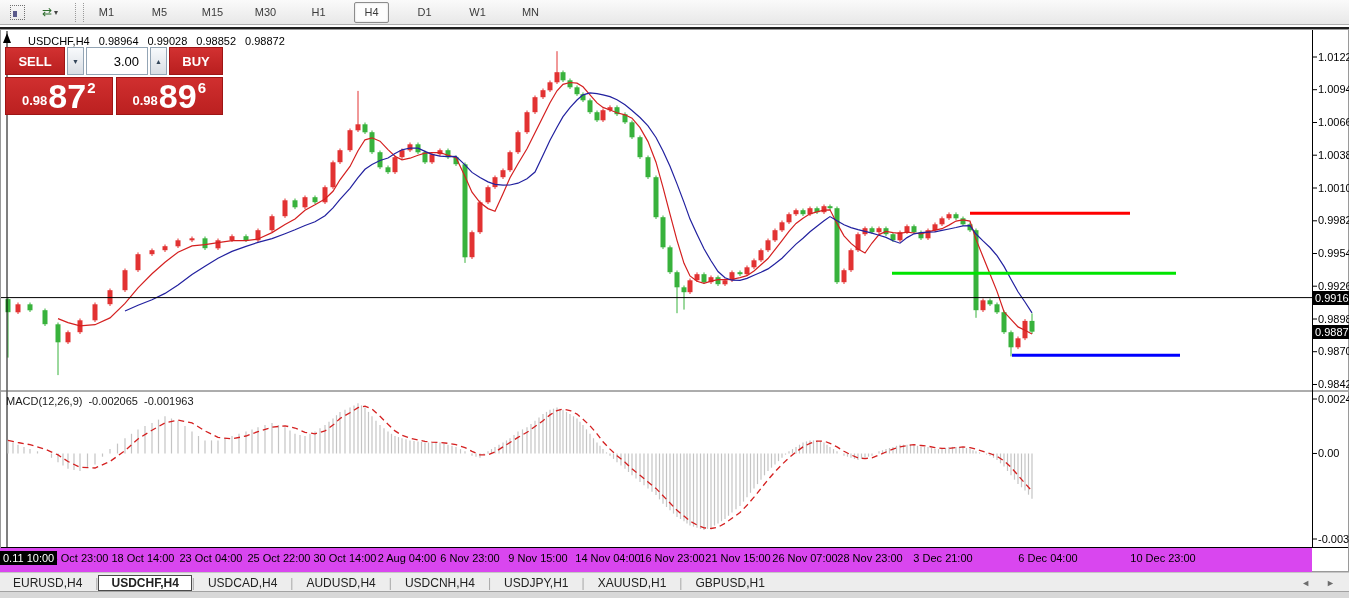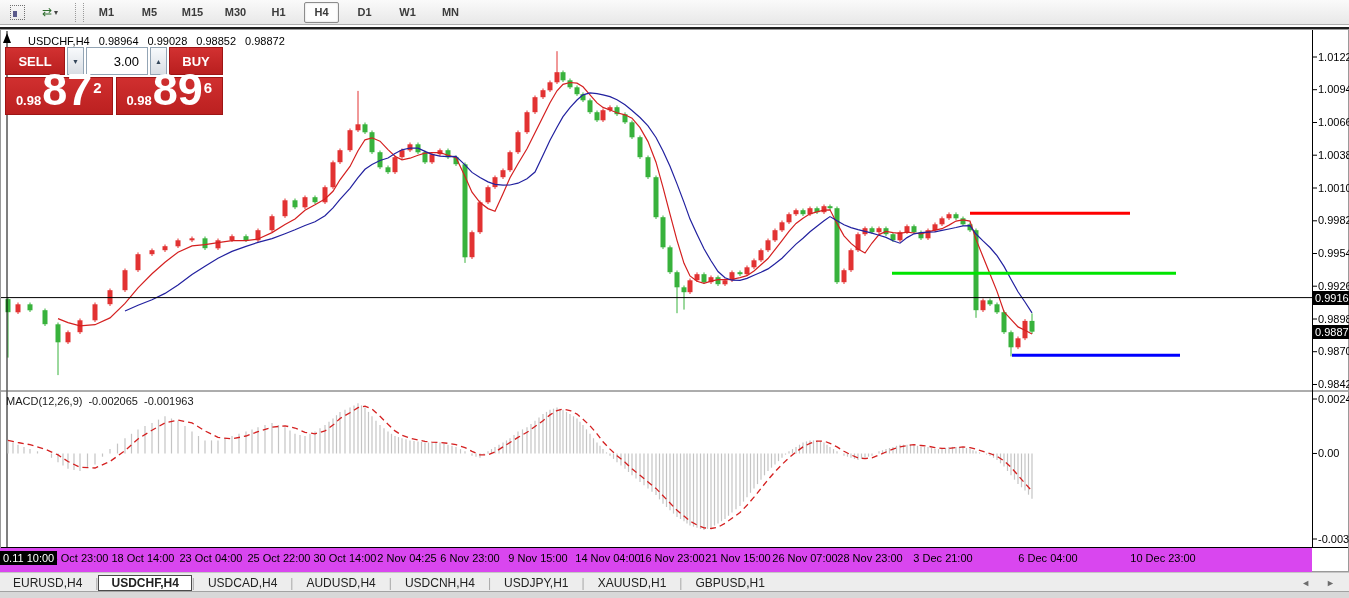--- a/index.html
+++ b/index.html
@@ -28,21 +28,21 @@
     display:flex;align-items:center;justify-content:center;height:28px;border:1px solid #9e1515;box-sizing:border-box;}
   .tp-sell{width:60px;}  .tp-buy{width:56px;flex:1;}
   .spin-btn{width:17px;height:28px;background:linear-gradient(#f8fafc,#d9dee4);border:1px solid #93a5b5;
     box-sizing:border-box;display:flex;align-items:center;justify-content:center;font-size:7px;color:#33465a;}
   .vol-box{width:62px;height:28px;background:#fff;border:1px solid #93a5b5;box-sizing:border-box;
     font-size:13px;color:#000;display:flex;align-items:center;justify-content:flex-end;padding-right:8px;}
   .price-row{display:flex;gap:3px;margin-top:2px;}
   .big-quote{background:linear-gradient(#d02f2f,#bb2020);color:#fff;width:110px;height:38px;
     display:flex;align-items:flex-end;justify-content:center;padding-bottom:2px;box-sizing:border-box;border:1px solid #9e1515;}
   .bq-prefix{font-size:13px;font-weight:bold;margin-bottom:4px;}
-  .bq-big{font-size:45px;font-weight:bold;line-height:0.95;margin:0 1px;}
+  .bq-big{font-size:34px;font-weight:bold;line-height:0.95;margin:0 1px;}
   .bq-sup{font-size:15px;font-weight:bold;align-self:flex-start;margin-top:1px;}
   
   .ax-label{position:absolute;left:1318px;font-size:11px;color:#000;height:13px;line-height:13px;}
   .ax-badge{position:absolute;left:1313px;width:36px;height:14px;background:#000;color:#fff;
     font-size:11px;line-height:14px;text-align:left;padding-left:2px;box-sizing:border-box;z-index:4;}
   .macd-label{position:absolute;left:6px;top:366px;font-size:11px;color:#1a1a1a;z-index:5;display:flex;gap:6px;}
   
   .time-axis{position:absolute;left:0;top:519px;width:1312px;height:24px;background:#d946ef;z-index:3;}
   .t-label{position:absolute;top:4px;font-size:11px;color:#000;transform:translateX(-50%);white-space:nowrap;}
   .t-badge{position:absolute;left:0;top:3px;background:#000;color:#fff;font-size:11px;height:14px;
@@ -63,21 +63,21 @@
 
 <div class="toolbar">
   <div class="tool-btn">
       <span class="dotted-box"></span>
     </div>
   <div class="tool-btn" style="width:40px">
     <span class="arrows-ico">⇄</span>
     <span class="caret">▾</span>
   </div>
   <div class="tb-sep"></div>
-  <div id="tf-buttons" style="display:flex;gap:8px;font-weight:bold;">
+  <div id="tf-buttons" style="display:flex;gap:18px;">
       <div class="tf-btn">M1</div>
       <div class="tf-btn">M5</div>
       <div class="tf-btn">M15</div>
       <div class="tf-btn">M30</div>
       <div class="tf-btn">H1</div>
       <div class="tf-btn active">H4</div>
       <div class="tf-btn">D1</div>
       <div class="tf-btn">W1</div>
       <div class="tf-btn">MN</div>
     </div>
@@ -688,21 +688,21 @@
 
   <div class="time-axis">
     <div class="t-badge">0.11 10:00</div>
     <div class="t-stub">8</div>
     <div id="time-labels">
         <div class="t-label" style="left: 77px;">15 Oct 23:00</div>
         <div class="t-label" style="left: 143px;">18 Oct 14:00</div>
         <div class="t-label" style="left: 211px;">23 Oct 04:00</div>
         <div class="t-label" style="left: 279px;">25 Oct 22:00</div>
         <div class="t-label" style="left: 345px;">30 Oct 14:00</div>
-        <div class="t-label" style="left: 407px;">2 Nov 04:25</div>
+        <div class="t-label" style="left: 407px;">2 Aug 04:00</div>
         <div class="t-label" style="left: 470px;">6 Nov 23:00</div>
         <div class="t-label" style="left: 538px;">9 Nov 15:00</div>
         <div class="t-label" style="left: 608px;">14 Nov 04:00</div>
         <div class="t-label" style="left: 672px;">16 Nov 23:00</div>
         <div class="t-label" style="left: 738px;">21 Nov 15:00</div>
         <div class="t-label" style="left: 805px;">26 Nov 07:00</div>
         <div class="t-label" style="left: 870px;">28 Nov 23:00</div>
         <div class="t-label" style="left: 943px;">3 Dec 21:00</div>
         <div class="t-label" style="left: 1048px;">6 Dec 04:00</div>
         <div class="t-label" style="left: 1163px;">10 Dec 23:00</div>

